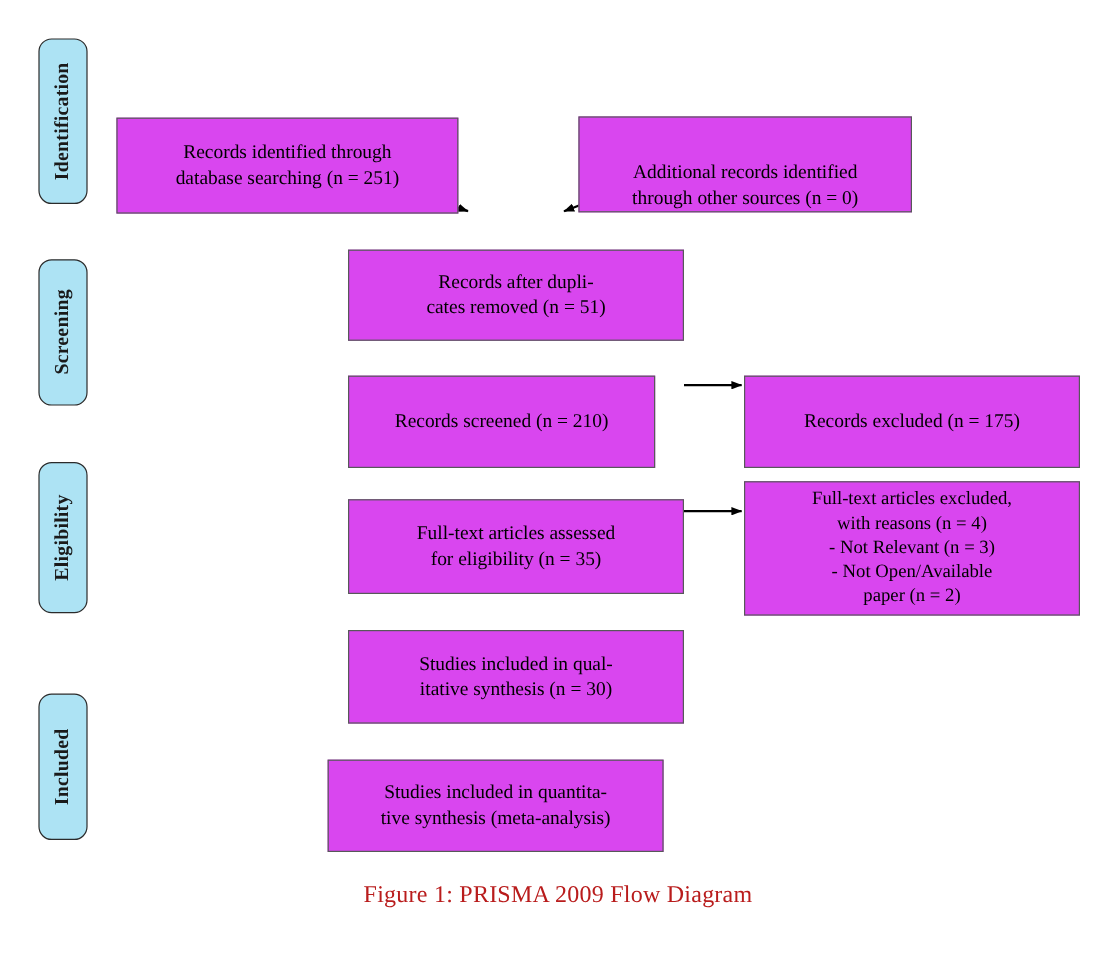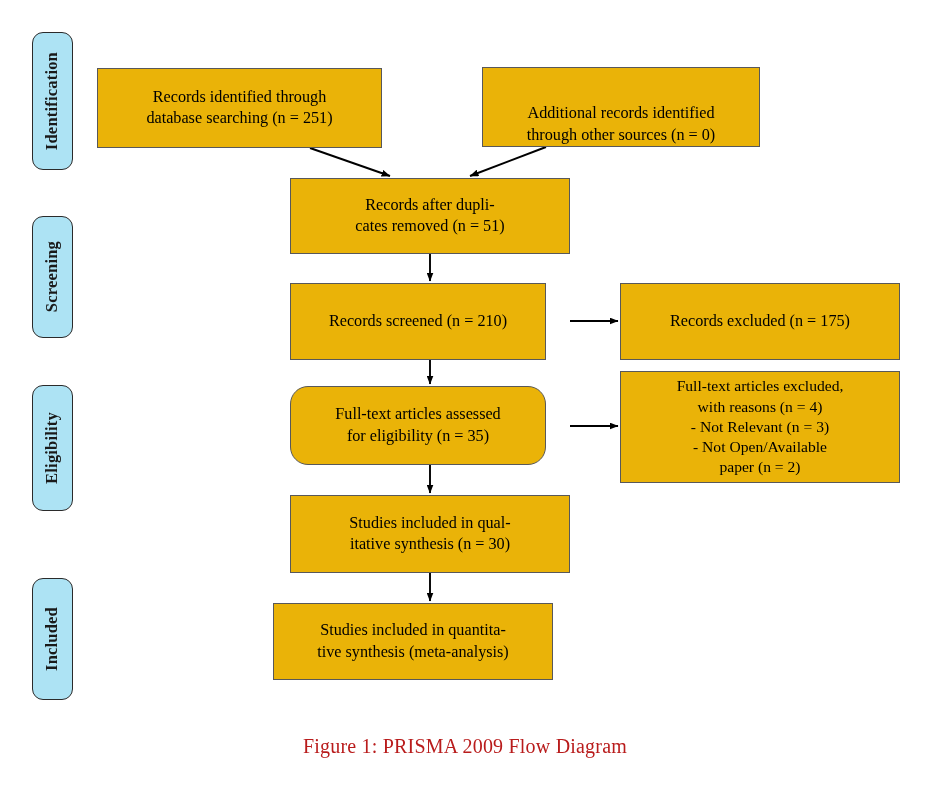--- a/index.html
+++ b/index.html
@@ -45,26 +45,27 @@
     letter-spacing: 0.2px;
     line-height: 1;
     white-space: nowrap;
     color: #1a1a1a;
   }
 
   
   .flow-box {
     position: absolute;
     box-sizing: border-box;
-    background: #eab308;
+    background: #d946ef;
     border: 1.6px solid #58585a;
     display: flex;
     align-items: center;
     justify-content: center;
     text-align: center;
+    margin-top: 30px;
   }
   .flow-box .box-text {
     font-family: "Liberation Serif", "DejaVu Serif", serif;
     font-size: 16.2px;
     line-height: 1.32;
     color: #000000;
     padding: 0 8px;
     white-space: pre-line;
   }
   .flow-box.dense .box-text {
@@ -150,21 +151,21 @@
   </div>
 
   <div class="flow-box" style="left: 290px; top: 283px; width: 256px; height: 77px; border-color: rgb(88, 88, 90);">
     <span class="box-text">Records screened (n = 210)</span>
   </div>
 
   <div class="flow-box" style="left: 620px; top: 283px; width: 280px; height: 77px; border-color: rgb(88, 88, 90);">
     <span class="box-text">Records excluded (n = 175)</span>
   </div>
 
-  <div class="flow-box" style="left: 290px; top: 386px; width: 256px; height: 79px; border-color: rgb(88, 88, 90); border-radius: 18px;">
+  <div class="flow-box" style="left: 290px; top: 386px; width: 280px; height: 79px; border-color: rgb(88, 88, 90);">
     <span class="box-text">Full-text articles assessed
 for eligibility (n = 35)</span>
   </div>
 
   <div class="flow-box dense" style="left: 620px; top: 371px; width: 280px; height: 112px; border-color: rgb(88, 88, 90);">
     <span class="box-text">Full-text articles excluded,
 with reasons (n = 4)
 - Not Relevant (n = 3)
 - Not Open/Available
 paper (n = 2)</span>

